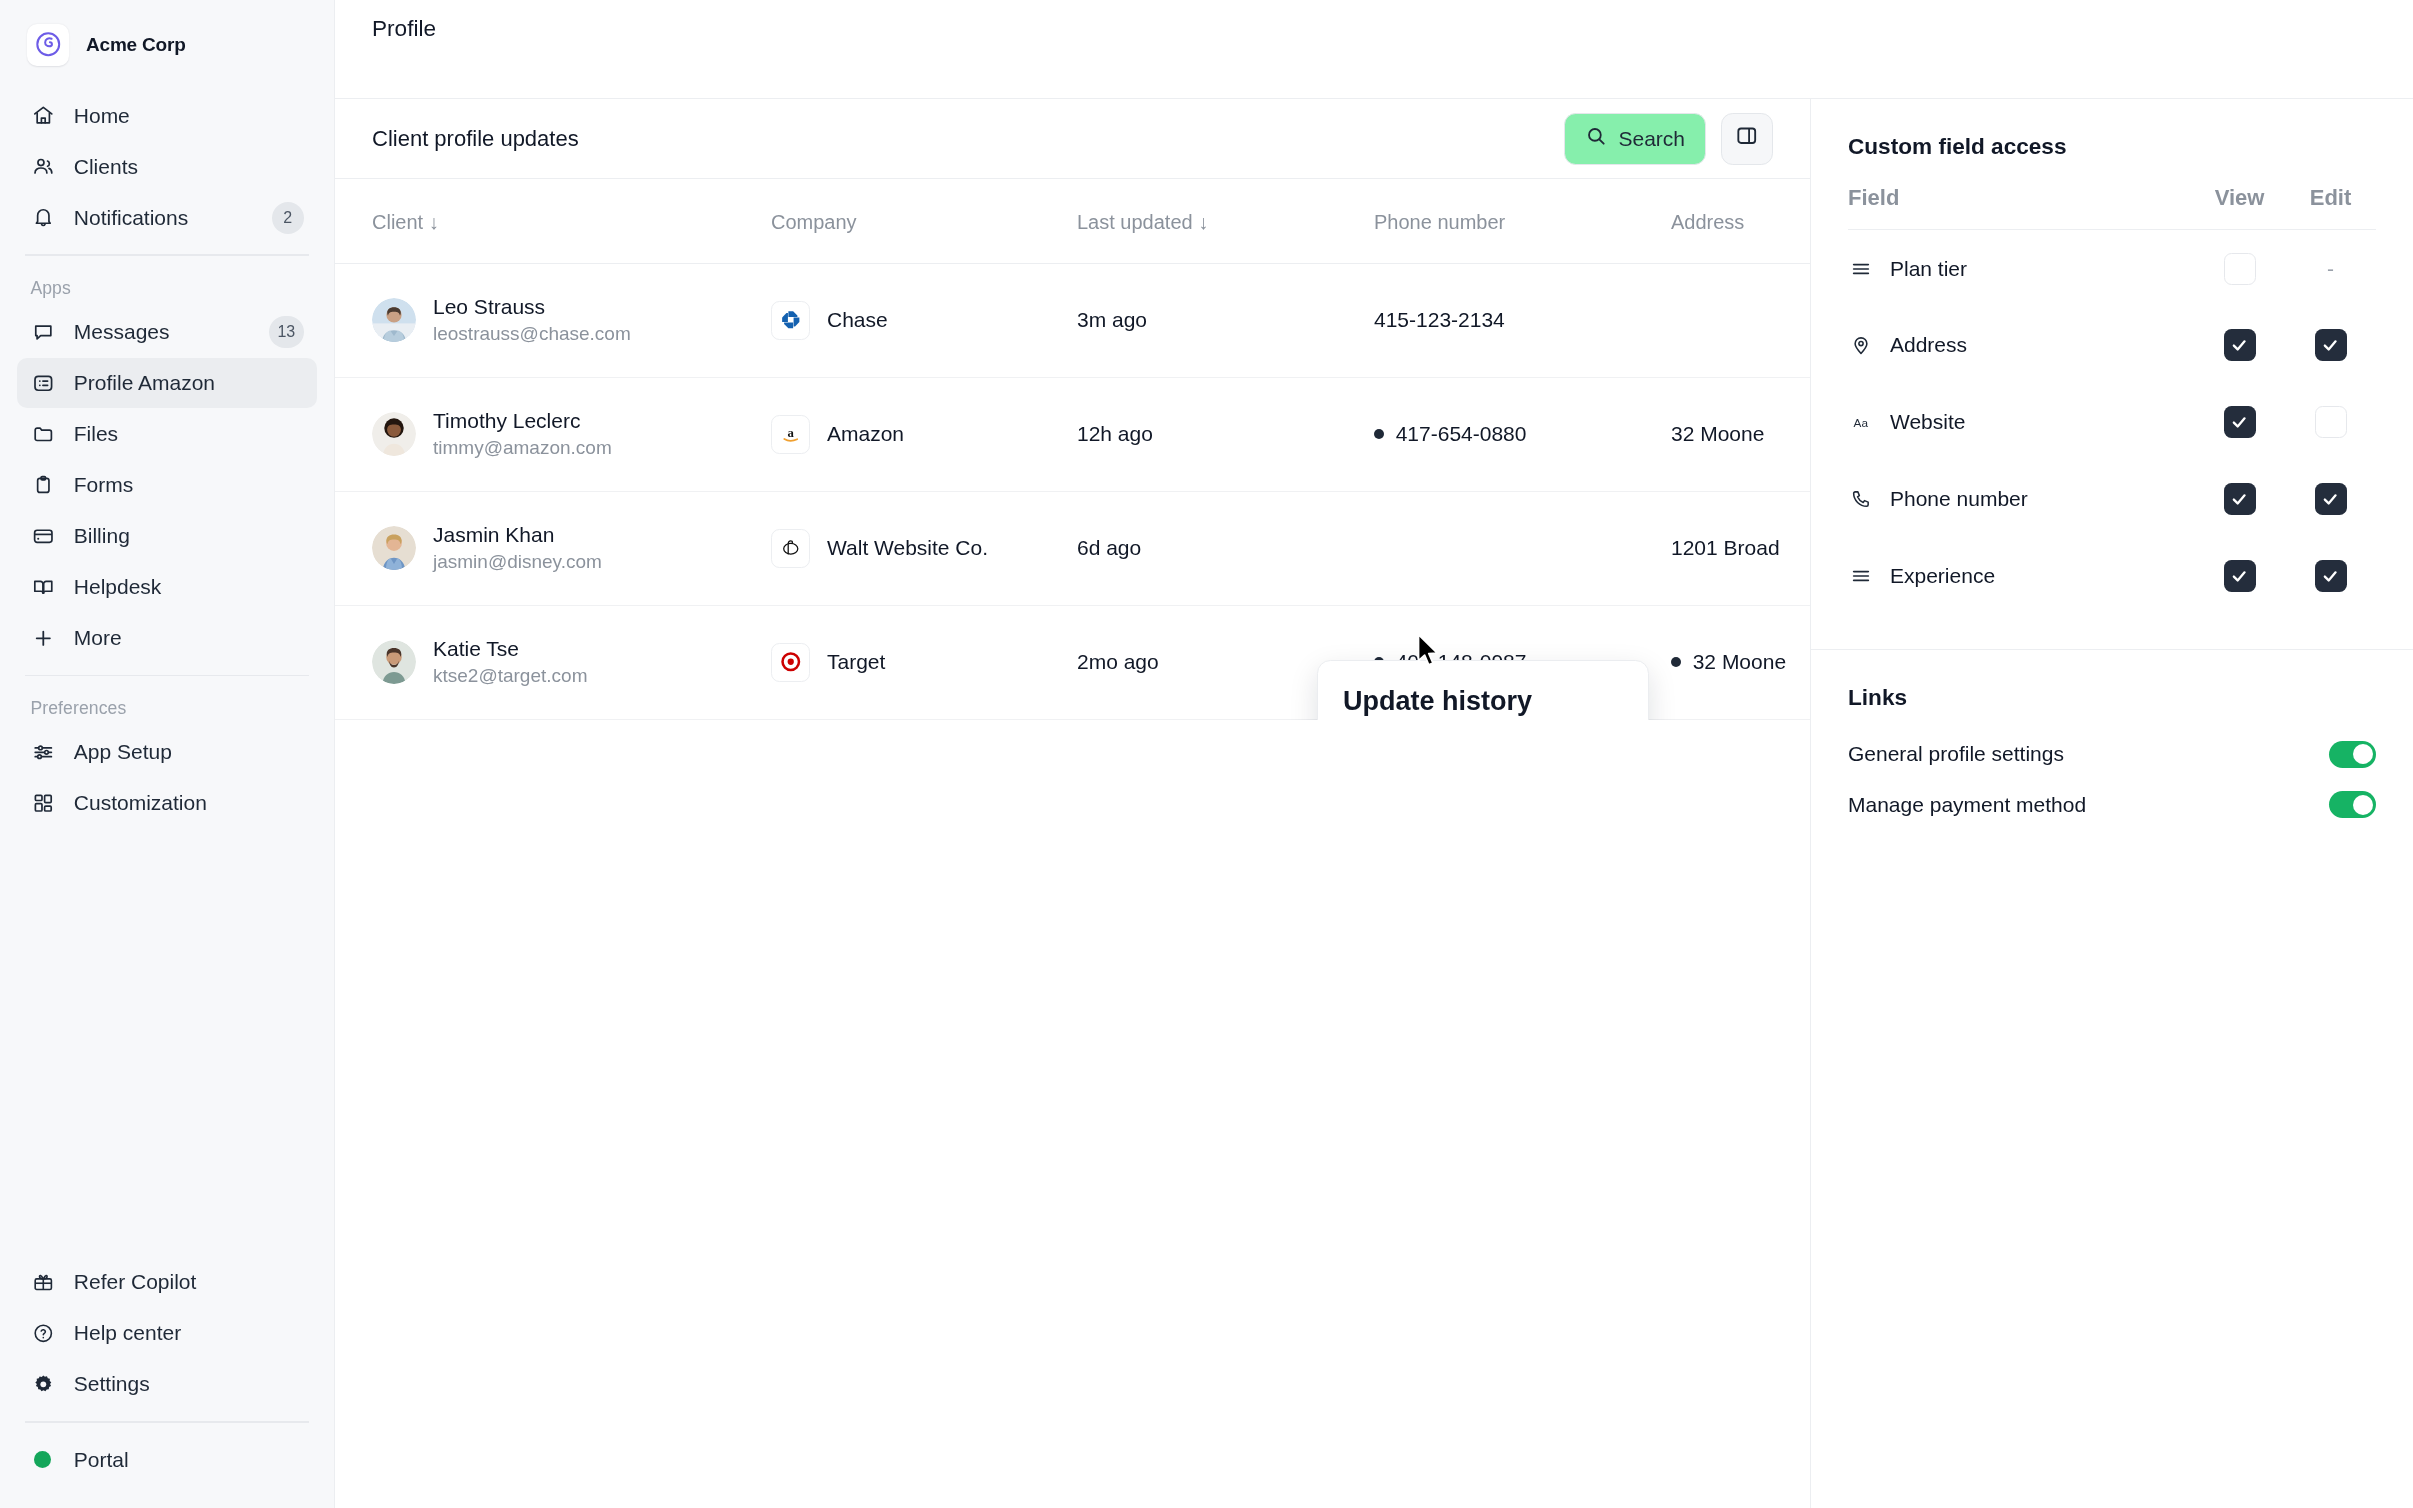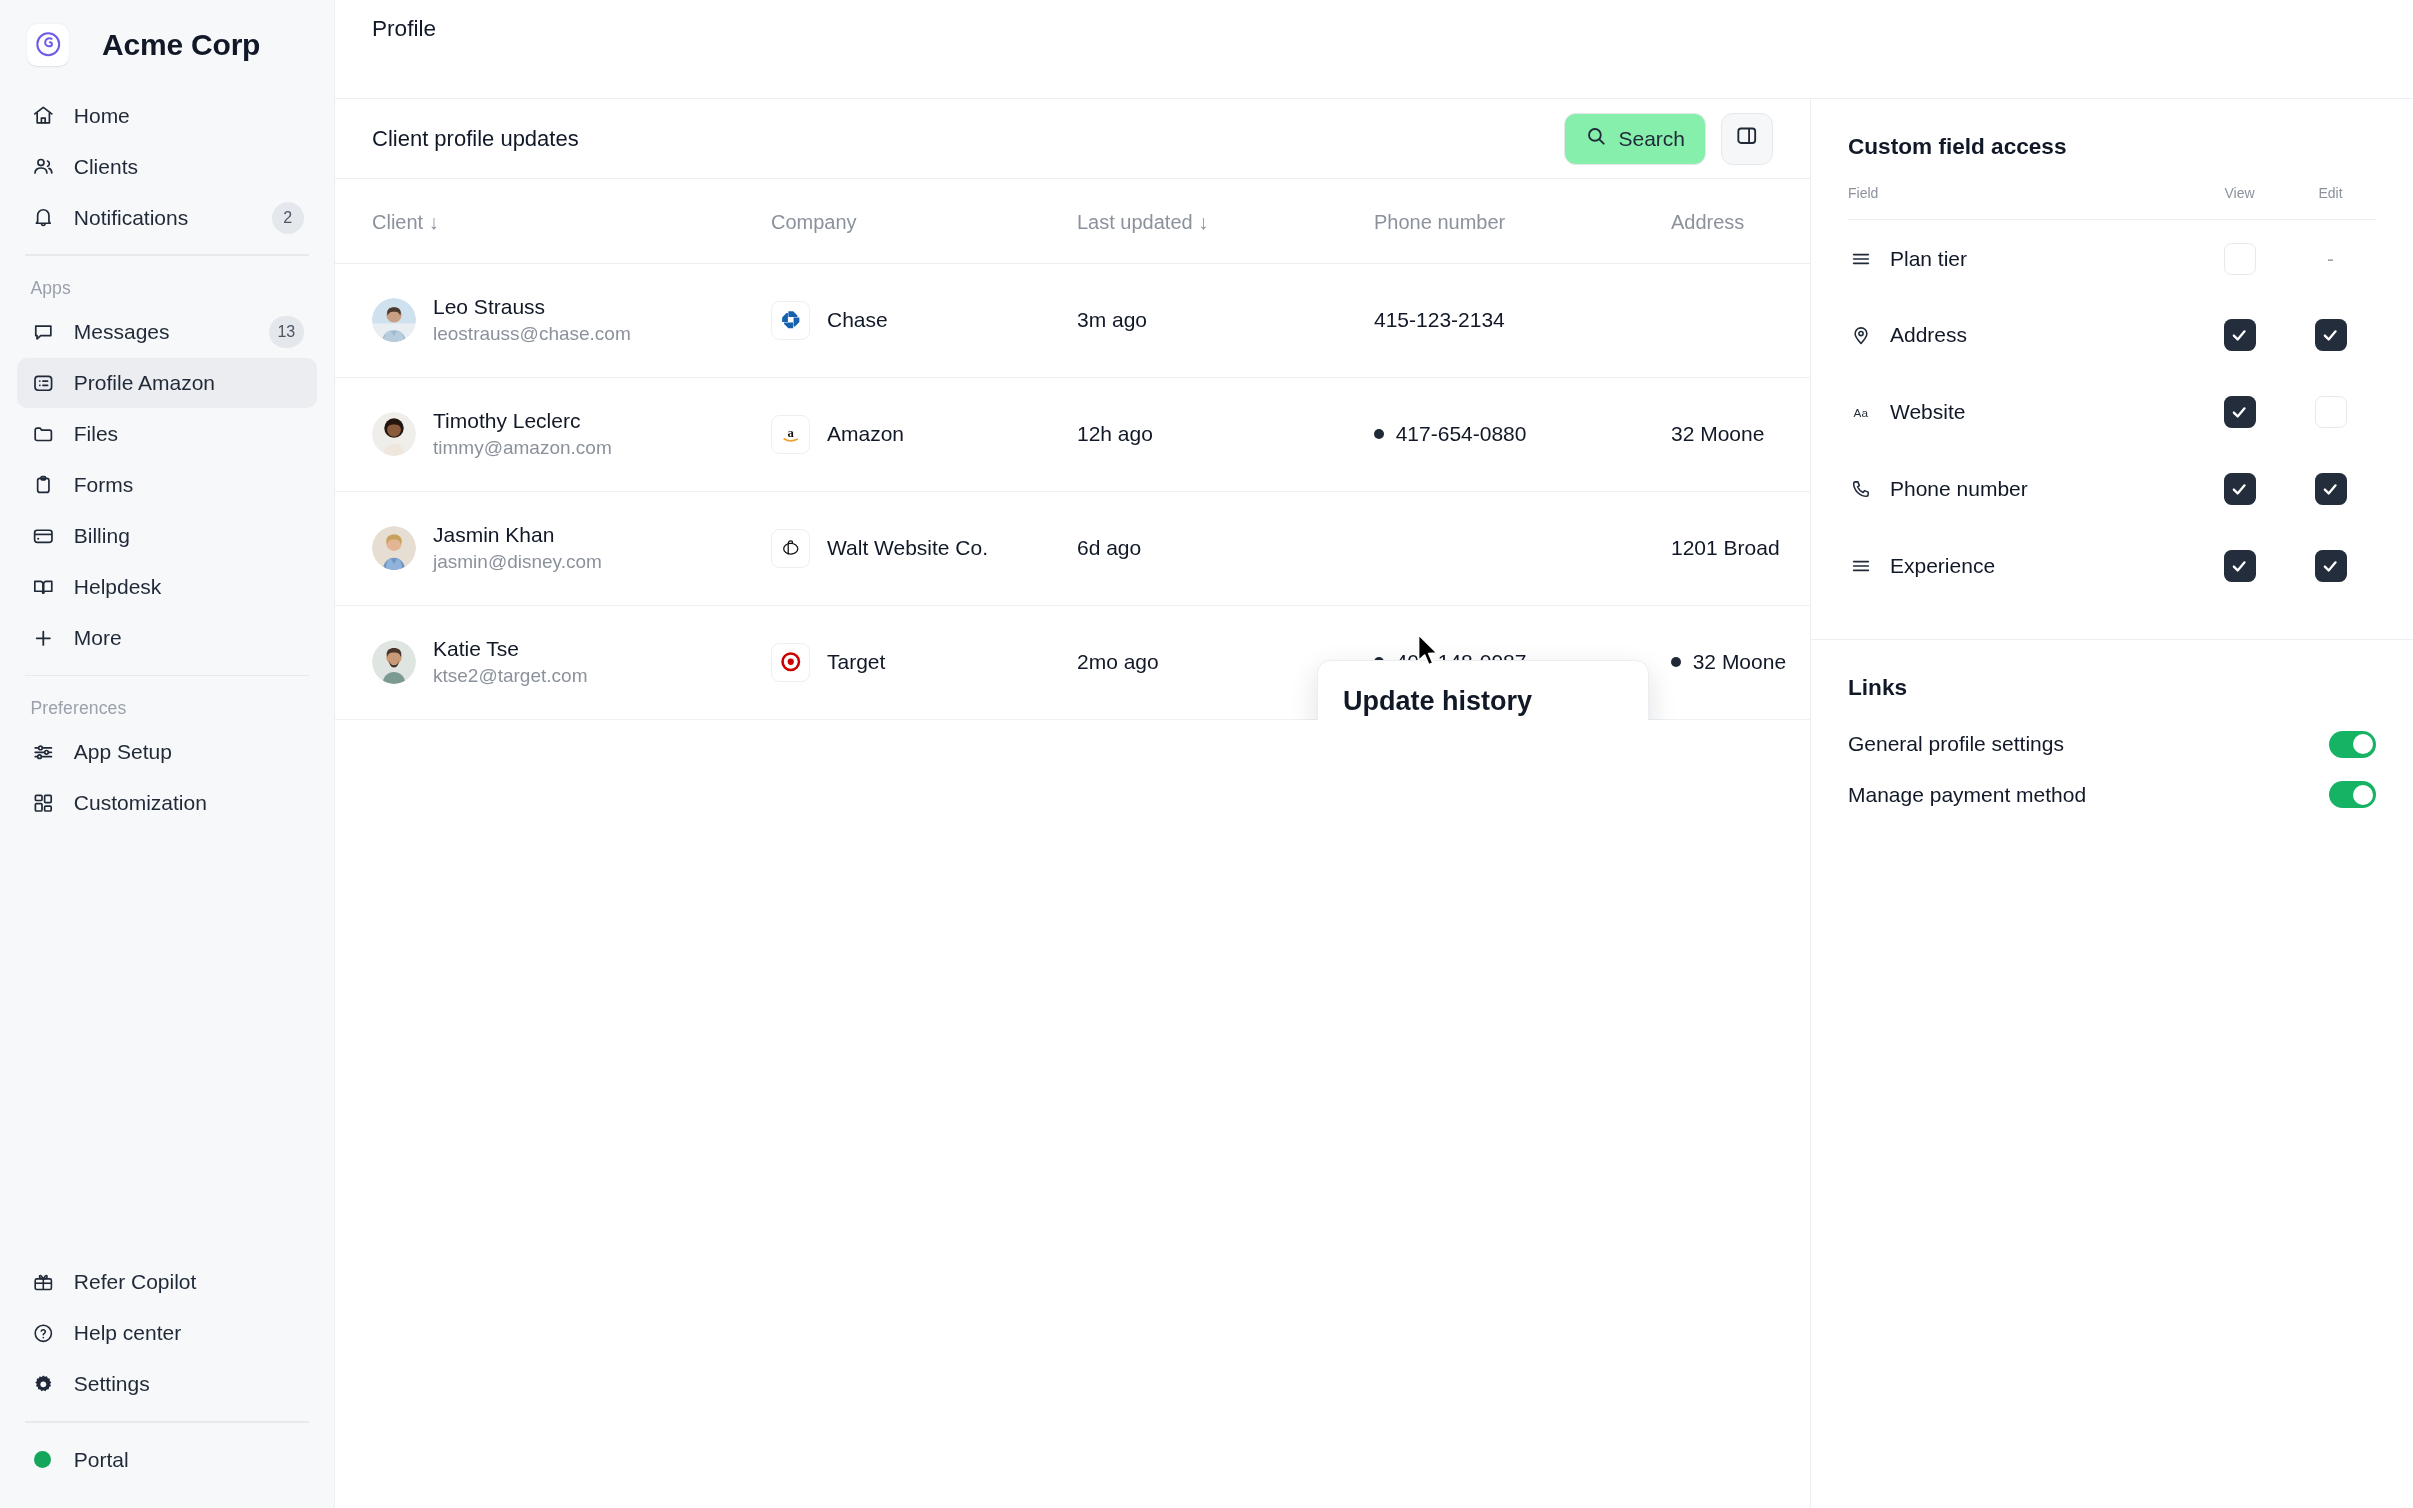--- a/index.html
+++ b/index.html
@@ -21,21 +21,21 @@
     padding: 0 17px;
     flex: 0 0 335px;
   }
   .brand { display: flex; align-items: center; gap: 17px; padding: 23.5px 10px 25px 10px; }
   .brand-logo {
     width: 42px; height: 42px; border-radius: 10px; background: #ffffff;
     display: flex; align-items: center; justify-content: center;
     box-shadow: 0 0.8px 1.7px rgba(16,24,40,.10);
     flex: 0 0 42px;
   }
-  .brand-name { font-size: 30px; font-weight: 600; color: #111827; letter-spacing: -0.2px; margin-left: 16px; }
+  .brand-name { font-size: 19px; font-weight: 600; color: #111827; letter-spacing: -0.2px; }
 
   .nav-group { display: flex; flex-direction: column; gap: 1px; }
   .nav-item {
     display: flex; align-items: center; gap: 18.4px;
     height: 50px; padding: 0 13.4px; border-radius: 10px;
     color: #1f2937; font-size: 21px; cursor: pointer;
     position: relative;
   }
   .nav-item.active { background: #ebedf0; }
   .nav-item .ico { width: 25px; height: 25px; display: flex; align-items: center; justify-content: center; flex: 0 0 25px; }
@@ -117,21 +117,21 @@
   .cursor { position: absolute; width: 25px; height: 35px; pointer-events: none; }
 
   
   .rightpanel {
     width: 602px; flex: 0 0 602px; background: #fff; display: flex; flex-direction: column;
   }
   .rp-section { padding: 35px 37px 34px 37px; border-bottom: 1.7px solid #eceef1; }
   .rp-title { font-size: 22.6px; color: #111827; font-weight: 600; margin-bottom: 25px; }
   .rp-table { width: 100%; border-collapse: collapse; }
   .rp-table th {
-    font-size: 14px; font-weight: 400; color: #8b929c; text-align: left;
+    font-size: 22px; font-weight: 700; color: #8b929c; text-align: left;
     padding-bottom: 18.4px; border-bottom: 1.7px solid #eceef1;
   }
   .rp-table th.c { text-align: center; width: 91px; }
   .rp-table td { padding: 20px 0; height: 77px; vertical-align: middle; }
   .rp-table td.c { text-align: center; width: 91px; }
   .rp-field { display: flex; align-items: center; gap: 17px; font-size: 21px; color: #111827; }
   .rp-field .ico { width: 25px; height: 25px; display: flex; align-items: center; justify-content: center; flex: 0 0 25px; }
   .cbx {
     width: 32px; height: 32px; border-radius: 7.5px; display: inline-flex;
     align-items: center; justify-content: center; cursor: pointer; vertical-align: middle;

